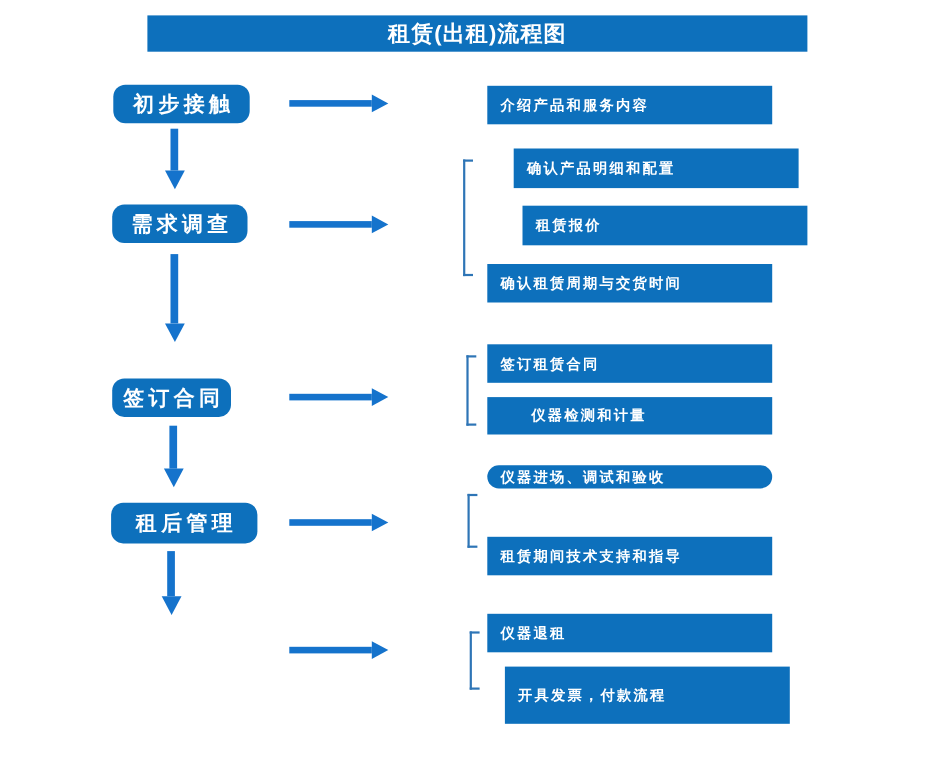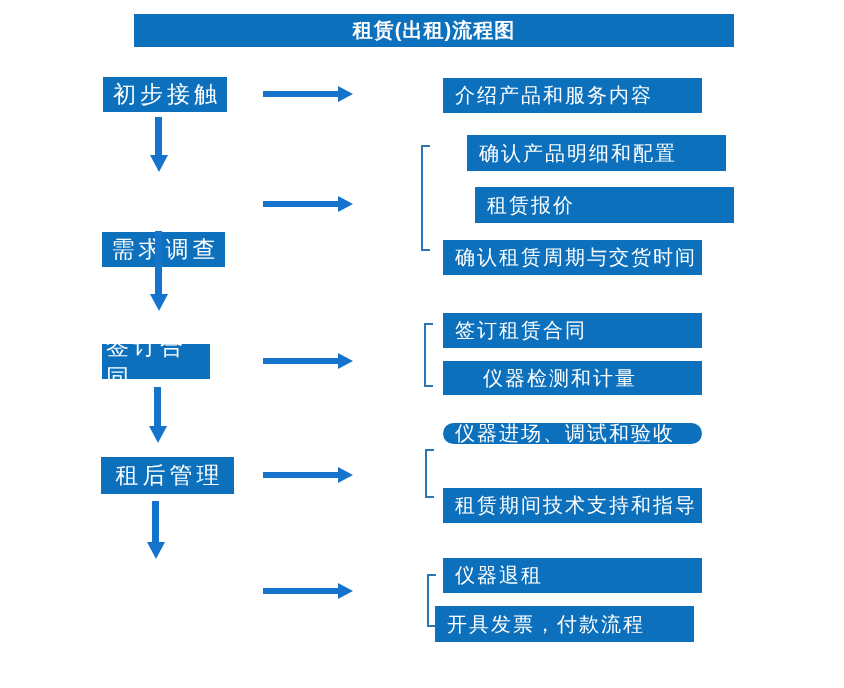--- a/index.html
+++ b/index.html
@@ -33,36 +33,37 @@
     letter-spacing: 1px;
     display: flex;
     align-items: center;
     justify-content: center;
     margin-left: 32px;
   }
   .stage {
     position: absolute;
     background: var(--box);
     color: var(--text);
-    font-weight: normal;
-    font-size: 23px;
+    font-weight: bold;
+    font-size: 19px;
     letter-spacing: 4px;
     display: flex;
     align-items: center;
     justify-content: center;
     box-sizing: border-box;
     padding-left: 4px;
+    border-radius: 11px;
   }
   .detail {
     position: absolute;
     width: 259px;
     background: var(--box);
     color: var(--text);
-    font-weight: normal;
-    font-size: 20px;
+    font-weight: bold;
+    font-size: 13px;
     letter-spacing: 2px;
     display: flex;
     align-items: center;
     box-sizing: border-box;
     padding-left: 12px;
     white-space: nowrap;
   }
   .harrow {
     position: absolute;
     left: 263px;
@@ -106,21 +107,21 @@
   }
 </style>
 </head>
 <body>
 
 <div class="canvas">
 
   <div class="title-bar">租赁(出租)流程图</div>
 
   <div class="stage" style="left:103px; top:77px;  width:124px; height:35px;">初步接触</div>
-  <div class="stage" style="left:102px; top:186px; width:123px; height:35px;margin-top:46px;">需求调查</div>
+  <div class="stage" style="left:102px; top:186px; width:123px; height:35px;">需求调查</div>
   <div class="stage" style="left:102px; top:344px; width:108px; height:35px;">签订合同</div>
   <div class="stage" style="left:101px; top:457px; width:133px; height:37px;">租后管理</div>
 
   <div class="varrow" style="left:155px; top:117px; height:38px;"></div>
   <div class="varrow" style="left:155px; top:231px; height:63px;"></div>
   <div class="varrow" style="left:154px; top:387px; height:39px;"></div>
   <div class="varrow" style="left:152px; top:501px; height:41px;"></div>
 
   <div class="harrow" style="top:91px;"></div>
   <div class="harrow" style="top:201px;"></div>
@@ -139,15 +140,15 @@
   <div class="detail" style="left:443px; top:187px; height:36px;margin-left:32px;">租赁报价</div>
   <div class="detail" style="left:443px; top:240px; height:35px;">确认租赁周期与交货时间</div>
 
   <div class="detail" style="left:443px; top:313px; height:35px;">签订租赁合同</div>
   <div class="detail" style="left:443px; top:361px; height:34px;padding-left:40px;">仪器检测和计量</div>
 
   <div class="detail" style="left:443px; top:423px; height:21px;border-radius:17px;">仪器进场、调试和验收</div>
   <div class="detail" style="left:443px; top:488px; height:35px;">租赁期间技术支持和指导</div>
 
   <div class="detail" style="left:443px; top:558px; height:35px;">仪器退租</div>
-  <div class="detail" style="left:435px; top:606px; height:36px;">开具发票，付款流程</div>
+  <div class="detail" style="left:459px; top:606px; height:52px;">开具发票，付款流程</div>
 
 </div>
 
 </body></html>

